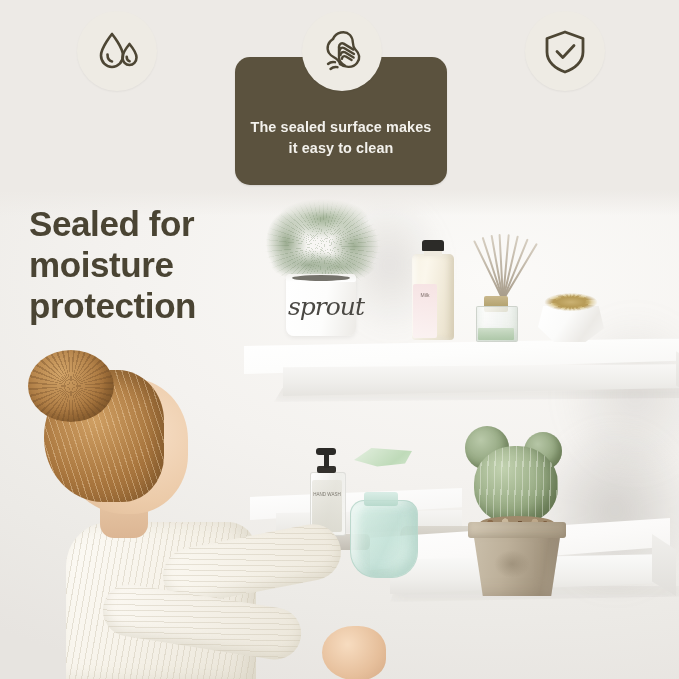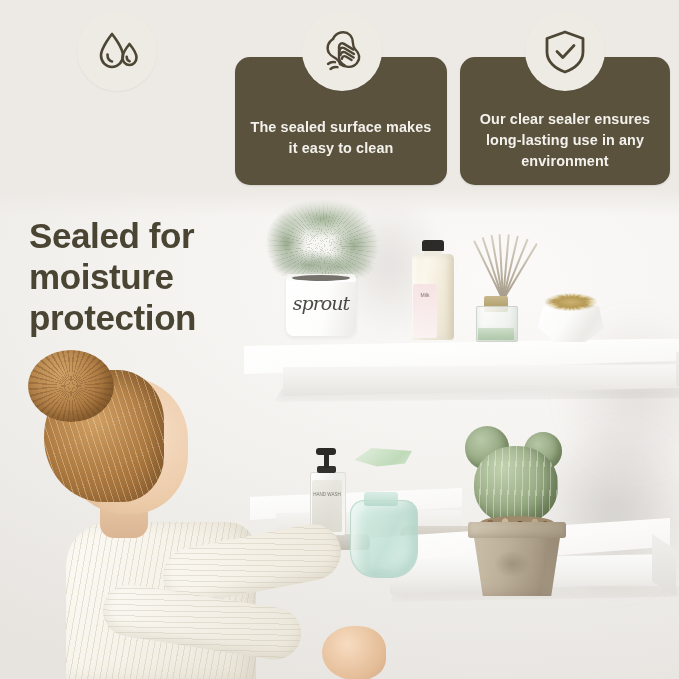--- a/index.html
+++ b/index.html
@@ -87,21 +87,21 @@
             mask:radial-gradient(closest-side at 50% 52%, #000 55%, transparent 90%);}
   .pot-white{position:absolute;left:286px;top:84px;width:70px;height:62px;
     background:linear-gradient(100deg,#ffffff 0%,#fdfdfc 55%,#eceae6 100%);
     border-radius:5px 5px 8px 8px;
     box-shadow:0 2px 4px rgba(0,0,0,.06);}
   .pot-white .rim{position:absolute;left:0;top:0;width:70px;height:8px;
     background:linear-gradient(180deg,#f3f2ef,#ffffff);border-radius:4px 4px 2px 2px;}
   .pot-white .soil{position:absolute;left:6px;top:1px;width:58px;height:6px;
     background:#5d5b52;border-radius:50%;opacity:.85;}
   .pot-white .script{position:absolute;left:2px;top:20px;width:66px;text-align:center;
-    font-family:"DejaVu Serif", serif;font-style:italic;font-size:19px;color:#3c3a35;
+    font-family:"DejaVu Serif", serif;font-style:italic;font-size:25px;color:#3c3a35;
     letter-spacing:-1px;line-height:1;opacity:.92;}
 
   
   .bottle{position:absolute;left:412px;top:50px;width:42px;height:100px;}
   .bottle .cap{position:absolute;left:10px;top:0;width:22px;height:11px;background:#2c2b28;border-radius:3px 3px 1px 1px;}
   .bottle .neck{position:absolute;left:12px;top:10px;width:18px;height:6px;background:#efeadf;}
   .bottle .body{position:absolute;left:0;top:14px;width:42px;height:86px;
     background:linear-gradient(100deg,#f7f2e4 0%,#fbf7ec 30%,#efe8d6 70%,#e6ddc7 100%);
     border-radius:5px 5px 4px 4px;
     box-shadow:inset -4px 0 6px rgba(180,168,140,.35), inset 4px 0 5px rgba(255,255,255,.6);}
@@ -261,21 +261,21 @@
 
   .badge{position:absolute;top:11px;width:80px;height:80px;border-radius:50%;
     background:#eeebe4;display:flex;align-items:center;justify-content:center;
     box-shadow:0 1px 2px rgba(0,0,0,.05);}
   .badge.b1{left:77px;}
   .badge.b2{left:302px;}
   .badge.b3{left:525px;}
   .badge svg{display:block;}
 
   
-  .headline{position:absolute;left:29px;top:215px;width:250px;
+  .headline{position:absolute;left:29px;top:203px;width:250px;
     color:#4a4433;font-size:35px;line-height:41px;font-weight:bold;letter-spacing:-.4px;}
 </style>
 </head>
 <body>
 
 <div id="stage">
 
   <div class="photo">
     <div class="wall"></div>
     <div class="wall-shadow-a"></div>
@@ -387,23 +387,20 @@
     <div class="photo-fade"></div>
   </div>
 
   <div class="headline">Sealed for moisture protection</div>
 
   <div class="cards">
 
     <div class="card c2">
       <div class="card-text">The sealed surface makes it easy to clean</div>
     </div>
-    <div class="card c3">
-      <div class="card-text">Our clear sealer ensures long-lasting use in any environment</div>
-    </div>
 
     <div class="badge b1">
       <span>
         <svg width="52" height="52" viewBox="0 0 52 52" fill="none" stroke="#4d4634" stroke-width="2.6" stroke-linecap="round" stroke-linejoin="round">
           <path d="M21 9 C21 9 10 22.5 10 30.5 C10 37 15 42 21 42 C27 42 32 37 32 30.5 C32 22.5 21 9 21 9 Z"></path>
           <path d="M16.5 29.5 C16.5 33.5 18 35.8 21 36.4"></path>
           <path d="M38.5 19 C38.5 19 31.5 27.5 31.5 32.5 C31.5 36.7 34.7 40 38.5 40 C42.3 40 45.5 36.7 45.5 32.5 C45.5 27.5 38.5 19 38.5 19 Z"></path>
           <path d="M35.7 31.8 C35.7 34.3 36.7 35.8 38.6 36.2"></path>
         </svg>
       </span>

